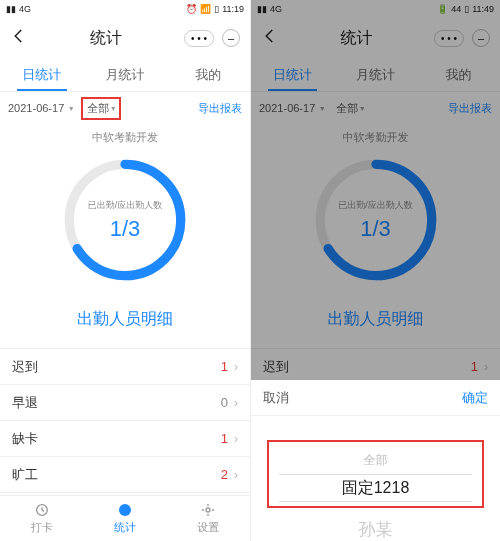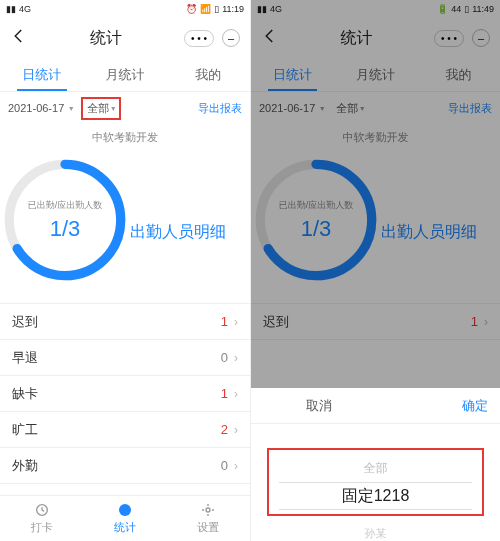--- a/index.html
+++ b/index.html
@@ -20,50 +20,50 @@
   .tab { flex: 1; text-align: center; font-size: 13px; color: #666; line-height: 34px; position: relative; }
   .tab.active { color: #1e88ff; }
   .tab.active::after { content: ""; position: absolute; left: 20%; right: 20%; bottom: 0; height: 2px; background: #1e88ff; }
   .filterrow { height: 32px; display: flex; align-items: center; justify-content: space-between; padding: 0 8px; font-size: 11px; }
   .date { color: #555; display: flex; align-items: center; gap: 5px; }
   .filterbtn { color: #555; display: flex; align-items: center; gap: 2px; padding: 2px 4px; }
   .filterbtn.highlight { border: 2px solid #e53935; }
   .export { color: #1e88ff; }
   .chev { font-size: 8px; color: #999; }
   .sub { text-align: center; font-size: 11px; color: #888; margin-top: 6px; }
-  .donut-wrap { display: flex; flex-direction: row; align-items: center; margin-top: 10px; }
+  .donut-wrap { display: flex; flex-direction: column; align-items: center; margin-top: 10px; }
   .donut { width: 130px; height: 130px; position: relative; }
   .donut svg { width: 130px; height: 130px; transform: rotate(-90deg); }
   .donut-center { position: absolute; inset: 0; display: flex; flex-direction: column; align-items: center; justify-content: center; }
   .dc-label { font-size: 9px; color: #888; }
   .dc-value { font-size: 22px; color: #1e88ff; margin-top: 4px; text-align: right; }
   .detail-link { font-size: 16px; color: #1e88ff; margin-top: 24px; }
   .list { margin-top: 18px; border-top: 1px solid #eee; }
   .row { height: 36px; display: flex; align-items: center; justify-content: space-between; padding: 0 12px; border-bottom: 1px solid #eee; font-size: 13px; }
   .row .k { color: #333; }
   .row .v { color: #888; display: flex; align-items: center; gap: 6px; }
   .row .v.red { color: #e53935; }
   .row .arr { color: #bbb; font-size: 12px; }
   .bottombar { position: absolute; left: 0; right: 0; bottom: 0; height: 46px; display: flex; border-top: 1px solid #eee; background: #fff; }
   .bb { flex: 1; display: flex; flex-direction: column; align-items: center; justify-content: center; font-size: 11px; color: #999; gap: 2px; }
   .bb.active { color: #1e88ff; }
   .bb svg { width: 16px; height: 16px; }
   
   .sheet { position: absolute; left: 0; right: 0; bottom: 0; background: #fff; z-index: 5; }
   .sheet-top { height: 36px; display: flex; align-items: center; justify-content: space-between; padding: 0 12px; font-size: 13px; border-bottom: 1px solid #eee; }
-  .cancel { color: #555; margin-left: 43px; }
+  .cancel { color: #555; }
   .ok { color: #1e88ff; }
   .picker { position: relative; border: 2px solid #e53935; margin: 24px 16px 10px; padding: 4px 0; }
   .picker-row { height: 28px; line-height: 28px; text-align: center; font-size: 12px; }
   .pr-dim { color: #bbb; }
   .pr-sel { color: #222; font-size: 16px; position: relative; }
   .pr-sel::before, .pr-sel::after { content: ""; position: absolute; left: 10px; right: 10px; height: 1px; background: #ddd; }
   .pr-sel::before { top: 0; }
   .pr-sel::after { bottom: 0; }
-  .extra { text-align: center; font-size: 11px; color: #ccc; margin-top: 2px; }
+  .extra { text-align: center; font-size: 17px; color: #ccc; margin-top: 2px; }
 </style>
 </head>
 <body>
 
 <div class="wrap">
 
   <div class="phone">
     <div class="statusbar">
       <span class="icons">▮▮ <span>4G</span></span>
       <span class="icons">⏰ 📶 ▯<span>11:19</span></span>

